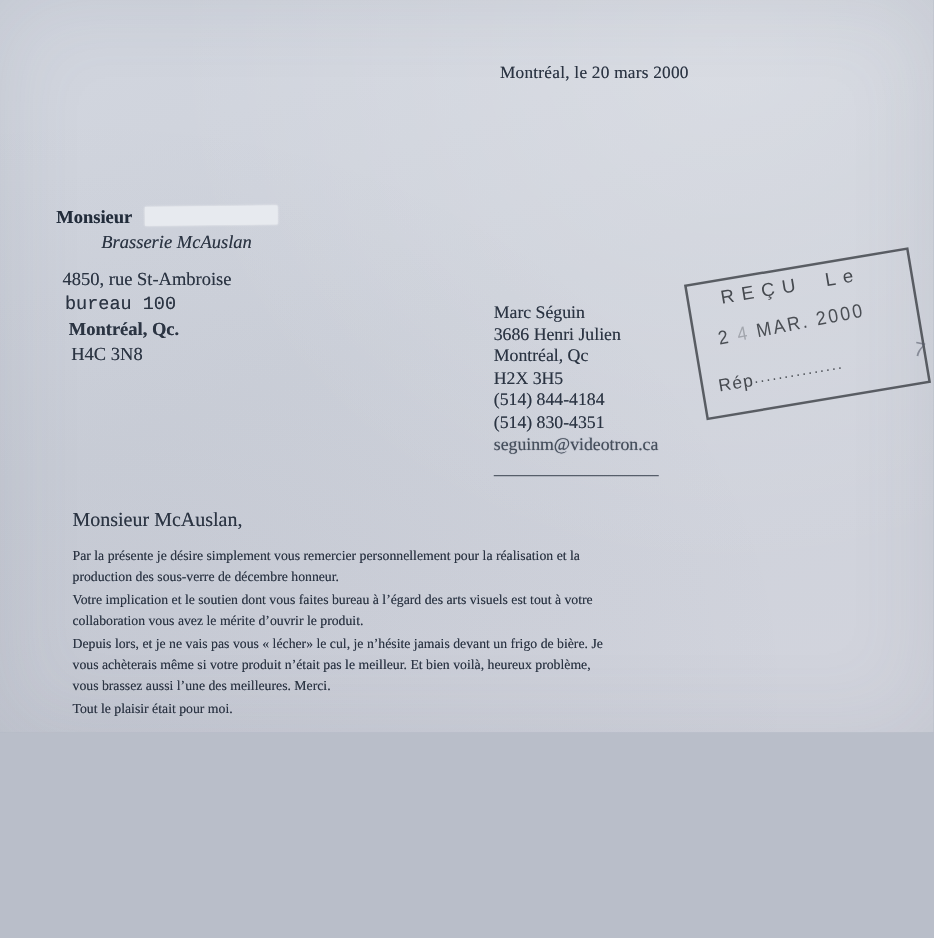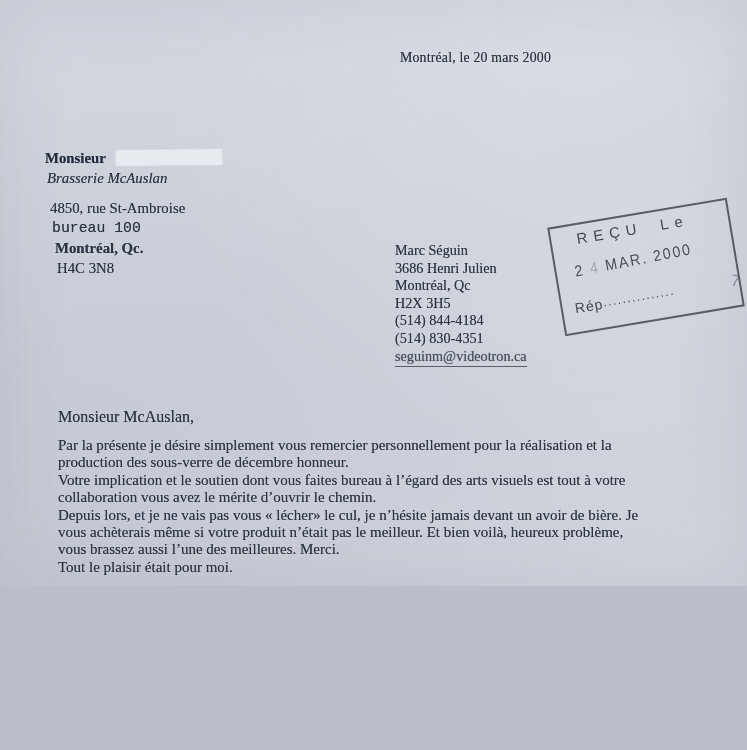--- a/index.html
+++ b/index.html
@@ -13,37 +13,37 @@
       radial-gradient(ellipse at 78% 6%, rgba(255,255,255,0.22), transparent 55%),
       radial-gradient(ellipse at 10% 95%, rgba(40,50,80,0.06), transparent 60%),
       linear-gradient(160deg,#d2d6df 0%, #cdd1da 45%, #d2d4dd 100%);
     box-shadow: inset 0 0 70px rgba(90,95,115,0.12);
   }
   .abs{position:absolute;}
   .scan{ text-shadow:0 0 0.5px rgba(35,45,65,0.55); }
 
   .date-line{ left:400px; top:50px; font-size:13.8px; letter-spacing:0.2px;}
 
-  .recipient{ left:45px; top:148px; font-size:14.8px; line-height:20px;}
+  .recipient{ left:45px; top:164px; font-size:14.8px; line-height:20px;}
   .recipient .rl{ white-space:nowrap;}
   .recipient .i0{ text-indent:0px; font-weight:700; color:#222c3a;}
-  .recipient .i1{ text-indent:2px; font-style:italic;}
+  .recipient .i1{ text-indent:2px; font-style:italic;margin-left:34px;}
   .recipient .i2{ text-indent:5px;margin-top:10px;}
   .recipient .i3{ text-indent:7px;font-family:Liberation Mono, monospace;}
   .recipient .i4{ text-indent:10px;font-weight:bold;}
   .recipient .i5{ text-indent:12px;}
   .redaction{
     display:inline-block; width:106px; height:15px;
     background:#e7eaef; vertical-align:-2px; margin-left:10px;
     transform:rotate(-0.6deg); box-shadow:0 0 2px rgba(255,255,255,0.8);
   }
 
   .sender{ left:395px; top:242px; font-size:14.2px; line-height:17.6px;}
   .sender .email{
-    color:#454e5b; border-bottom:1px solid #565e6a; padding-bottom:2px;
+    color:#454e5b; border-bottom:1px solid #565e6a; padding-bottom:16px;
     text-shadow:0 0 0.8px rgba(60,70,90,0.6);
     text-align:right;
   }
 
   .stamp-wrap{ left:549px; top:196px; width:200px; height:150px; }
   .stamp-box{
     position:absolute; left:6px; top:16px;
     width:178px; height:106px;
     border:2px solid rgba(62,66,72,0.82);
     transform:rotate(-9.5deg);
@@ -56,21 +56,21 @@
     transform:rotate(-1.5deg) scaleX(0.92); transform-origin:left center; white-space:nowrap;
     color:#4a4e54;}
   .stamp-date .faint{ opacity:0.35; }
   .stamp-rep{ position:absolute; left:12px; top:74px; font-size:14px; letter-spacing:1px; color:#45494f;}
   .stamp-rep .dots{ letter-spacing:1.5px; font-size:12px; vertical-align:2px;}
   .margin-mark{ left:731px; top:272px; font-size:16px; color:rgba(88,93,108,0.6);
     transform:rotate(10deg); font-family:"Liberation Sans", sans-serif;}
 
   .greeting{ left:58px; top:408px; font-size:16px;}
 
-  .body-block{ left:58px; top:437px; width:660px; font-size:15px; line-height:17.4px;}
+  .body-block{ left:58px; top:437px; width:660px; font-size:11px; line-height:17.4px;}
   .body-block .bl{ white-space:nowrap; }
 
   .closing{ left:62px; top:616px; font-size:14.4px;font-family:Liberation Mono, monospace;}
   .signature{ left:70px; top:652px; }
   .typed-name{ left:64px; top:700px; font-size:13.6px; color:#39445a;}
 </style>
 </head>
 <body>
 
 <div class="paper">
@@ -104,22 +104,22 @@
     </div>
   </div>
   <div class="abs margin-mark">7</div>
 
   <div class="abs scan greeting">Monsieur McAuslan,</div>
 
   <div class="abs scan body-block">
     <div class="bl">Par la présente je désire simplement vous remercier personnellement pour la réalisation et la</div>
     <div class="bl">production des sous-verre de décembre honneur.</div>
     <div class="bl">Votre implication et le soutien dont vous faites bureau à l’égard des arts visuels est tout à votre</div>
-    <div class="bl">collaboration vous avez le mérite d’ouvrir le chemin.</div>
-    <div class="bl">Depuis lors, et je ne vais pas  vous « lécher» le cul, je n’hésite jamais devant un avoir de bière. Je</div>
+    <div class="bl">collaboration vous avez le mérite d’ouvrir le produit.</div>
+    <div class="bl">Depuis lors, et je ne vais pas  vous « lécher» le cul, je n’hésite jamais devant un frigo de bière. Je</div>
     <div class="bl">vous achèterais même si votre produit n’était pas le meilleur. Et bien voilà, heureux problème,</div>
     <div class="bl">vous brassez aussi l’une des meilleures. Merci.</div>
     <div class="bl">Tout le plaisir était pour moi.</div>
   </div>
 
   <div class="abs scan closing">Mes pensées,</div>
 
   <div class="abs signature">
     <svg width="135" height="44" viewBox="0 0 135 44">
       <g fill="none" stroke="#2a2f3a" stroke-width="1.7" stroke-linecap="round" stroke-linejoin="round">

